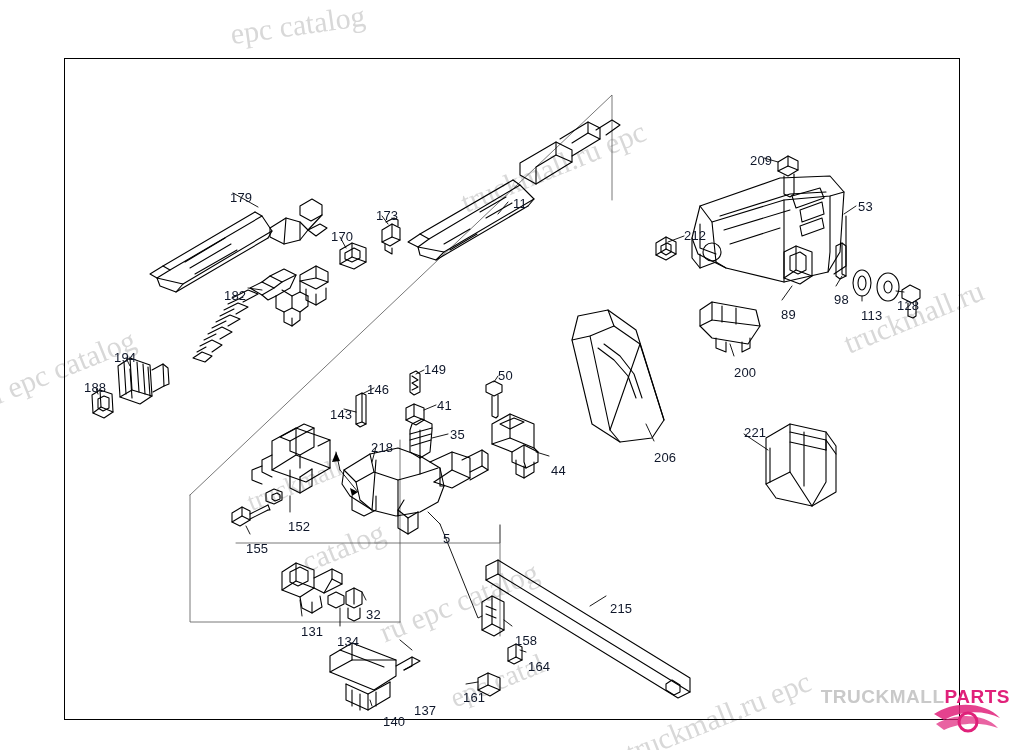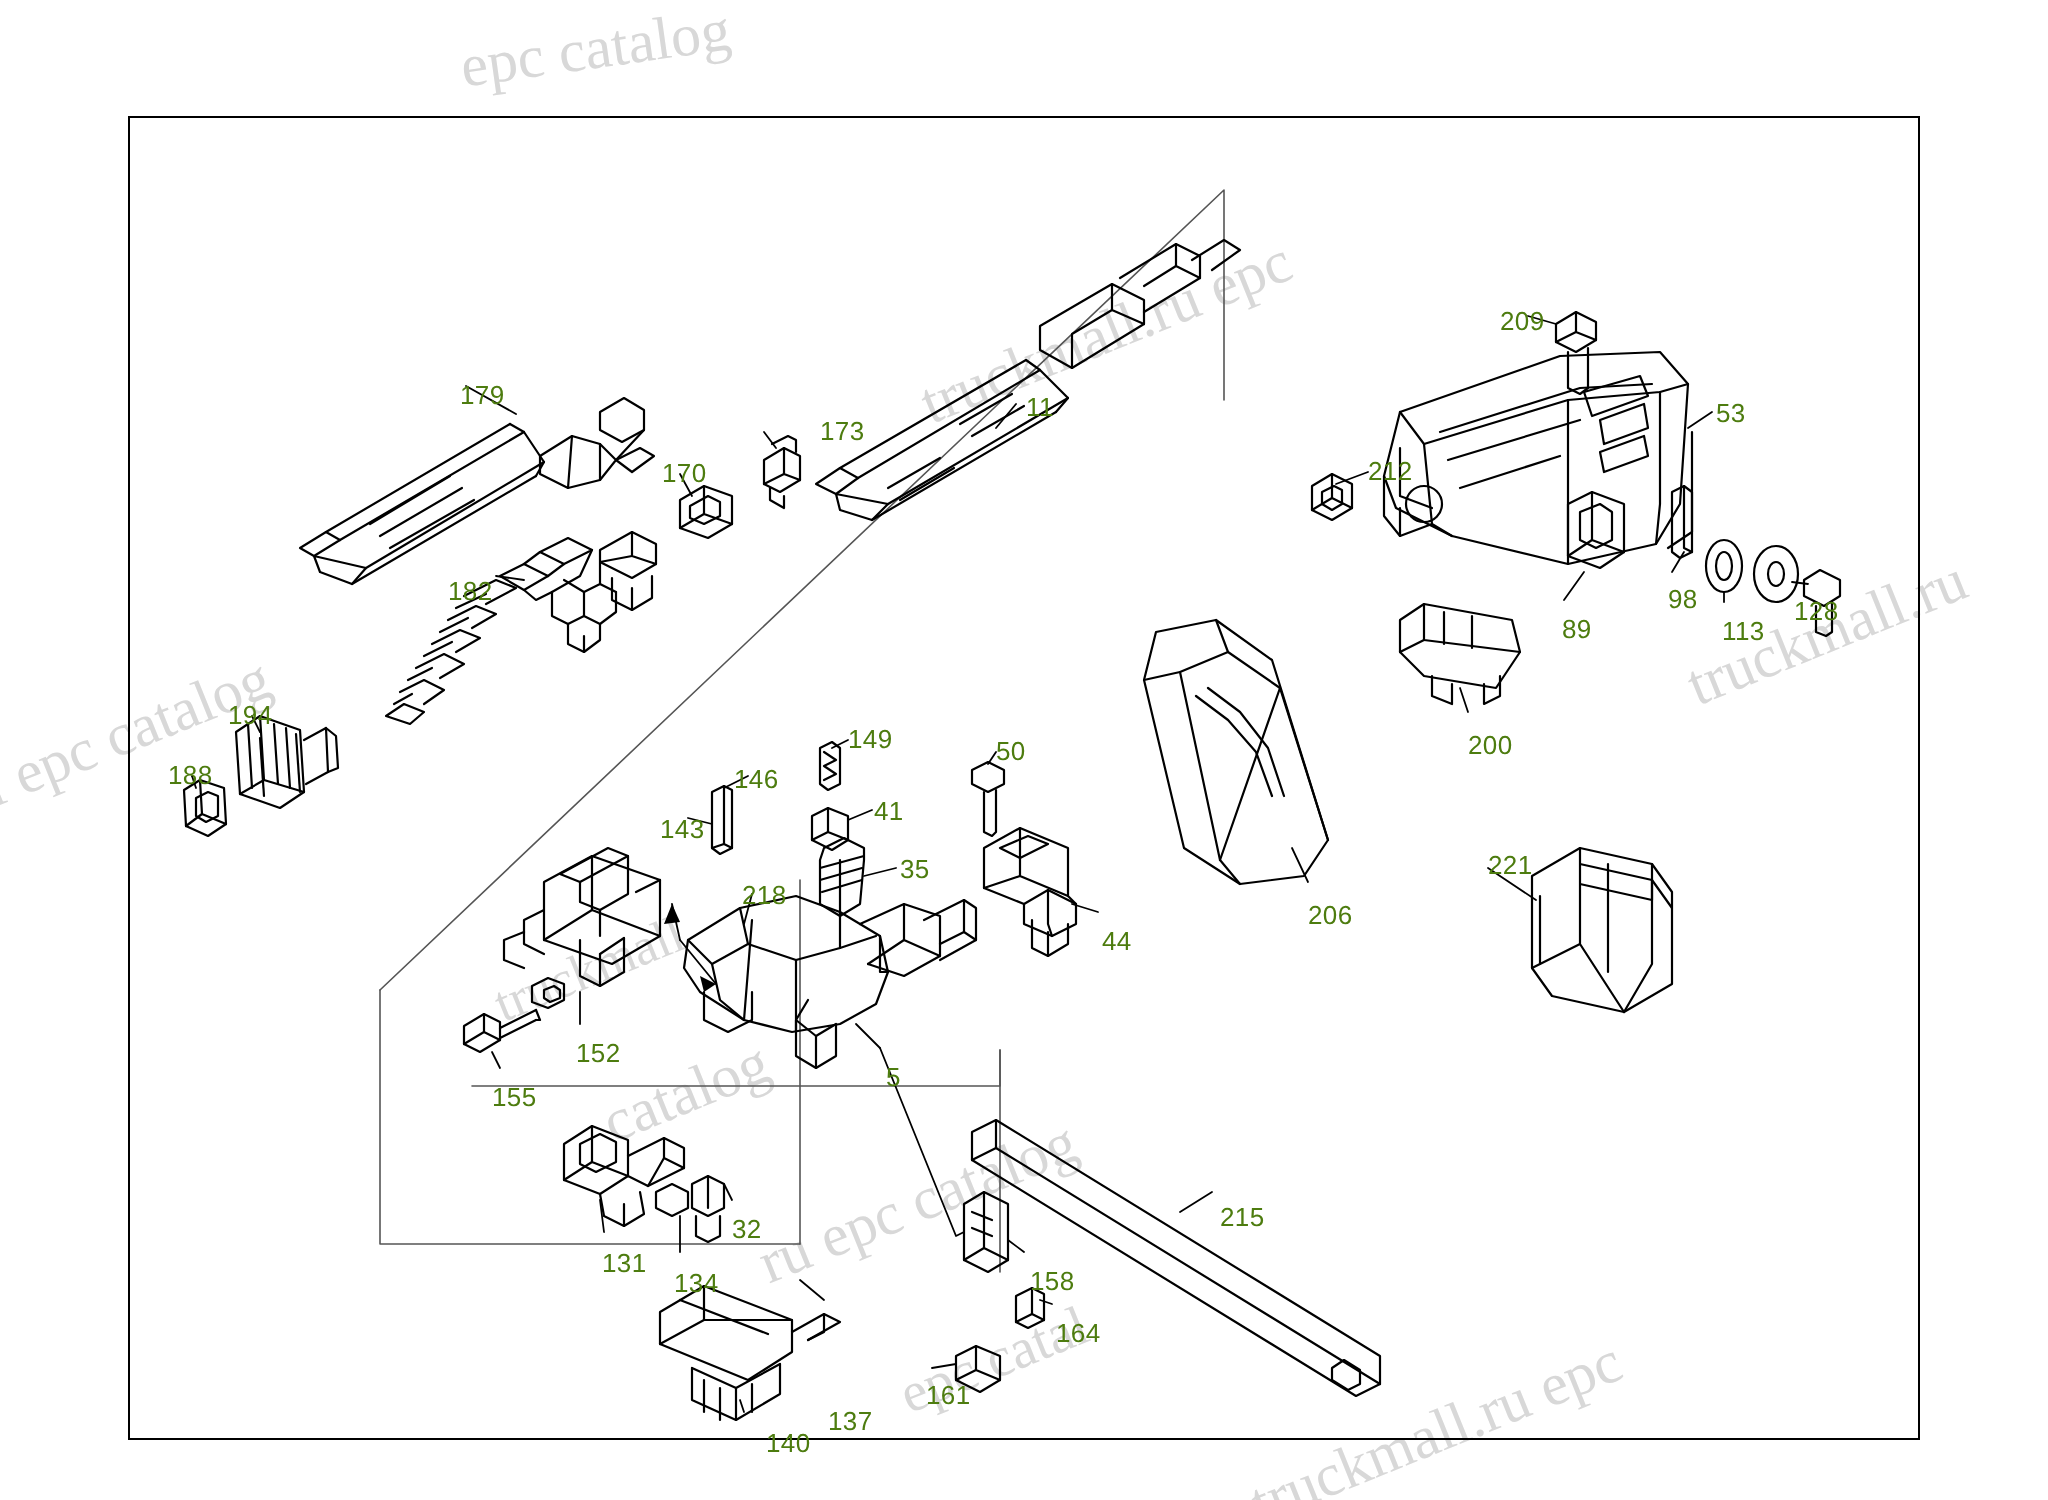--- a/index.html
+++ b/index.html
@@ -35,21 +35,21 @@
     left: 64px; top: 58px;
     width: 896px; height: 662px;
     border: 1.5px solid #000;
     box-sizing: border-box;
     background: transparent;
   }
   .lbl {
     position: absolute;
     font-family: "Liberation Sans", sans-serif;
     font-size: 13px;
-    color: #4d7c0f;
+    color: #0f172a;
     white-space: nowrap;
     letter-spacing: .2px;
   }
   svg.art {
     position: absolute;
     left: 0; top: 0;
     width: 1024px; height: 750px;
     pointer-events: none;
   }
   .brand {
@@ -460,21 +460,21 @@
         <path d="M336 452 L332 462 L340 461 Z"></path>
         <path d="M358 492 L350 488 L352 496 Z"></path>
       </g>
 
     </g>
   </svg>
 
   <div>
     <div class="lbl" style="left:217px; top:190px;margin-left:13px;">179</div>
     <div class="lbl" style="left:513px; top:196px;">11</div>
-    <div class="lbl" style="left:376px; top:208px;margin-left:34px;">173</div>
+    <div class="lbl" style="left:376px; top:208px;">173</div>
     <div class="lbl" style="left:331px; top:229px;">170</div>
     <div class="lbl" style="left:224px; top:288px;">182</div>
     <div class="lbl" style="left:750px; top:153px;">209</div>
     <div class="lbl" style="left:858px; top:199px;">53</div>
     <div class="lbl" style="left:684px; top:228px;">212</div>
     <div class="lbl" style="left:781px; top:307px;">89</div>
     <div class="lbl" style="left:834px; top:292px;">98</div>
     <div class="lbl" style="left:861px; top:308px;">113</div>
     <div class="lbl" style="left:897px; top:298px;">128</div>
     <div class="lbl" style="left:734px; top:365px;">200</div>
@@ -497,14 +497,26 @@
     <div class="lbl" style="left:337px; top:634px;">134</div>
     <div class="lbl" style="left:366px; top:607px;">32</div>
     <div class="lbl" style="left:414px; top:659px;margin-top:44px;">137</div>
     <div class="lbl" style="left:371px; top:714px;margin-left:12px;">140</div>
     <div class="lbl" style="left:463px; top:690px;">161</div>
     <div class="lbl" style="left:515px; top:633px;">158</div>
     <div class="lbl" style="left:528px; top:659px;">164</div>
     <div class="lbl" style="left:610px; top:601px;">215</div>
   </div>
 
+  <div class="brand">
+    <div class="brand-text">
+      <span>TRUCKMALL</span><span class="accent">PARTS</span>
+    </div>
+    <svg width="180" height="62" viewBox="0 0 180 62">
+      <g transform="translate(96,30)">
+        <path d="M0 0 C20 -14 52 -12 66 4 C50 -4 28 -4 10 6 Z" fill="#e0217a" opacity="0.85"></path>
+        <path d="M2 10 C22 -2 52 0 64 14 C48 8 26 8 10 16 Z" fill="#e0217a" opacity="0.7"></path>
+        <circle cx="34" cy="8" r="9" fill="none" stroke="#e0217a" stroke-width="3"></circle>
+      </g>
+    </svg>
+  </div>
 
 </div>
 
 </body></html>

